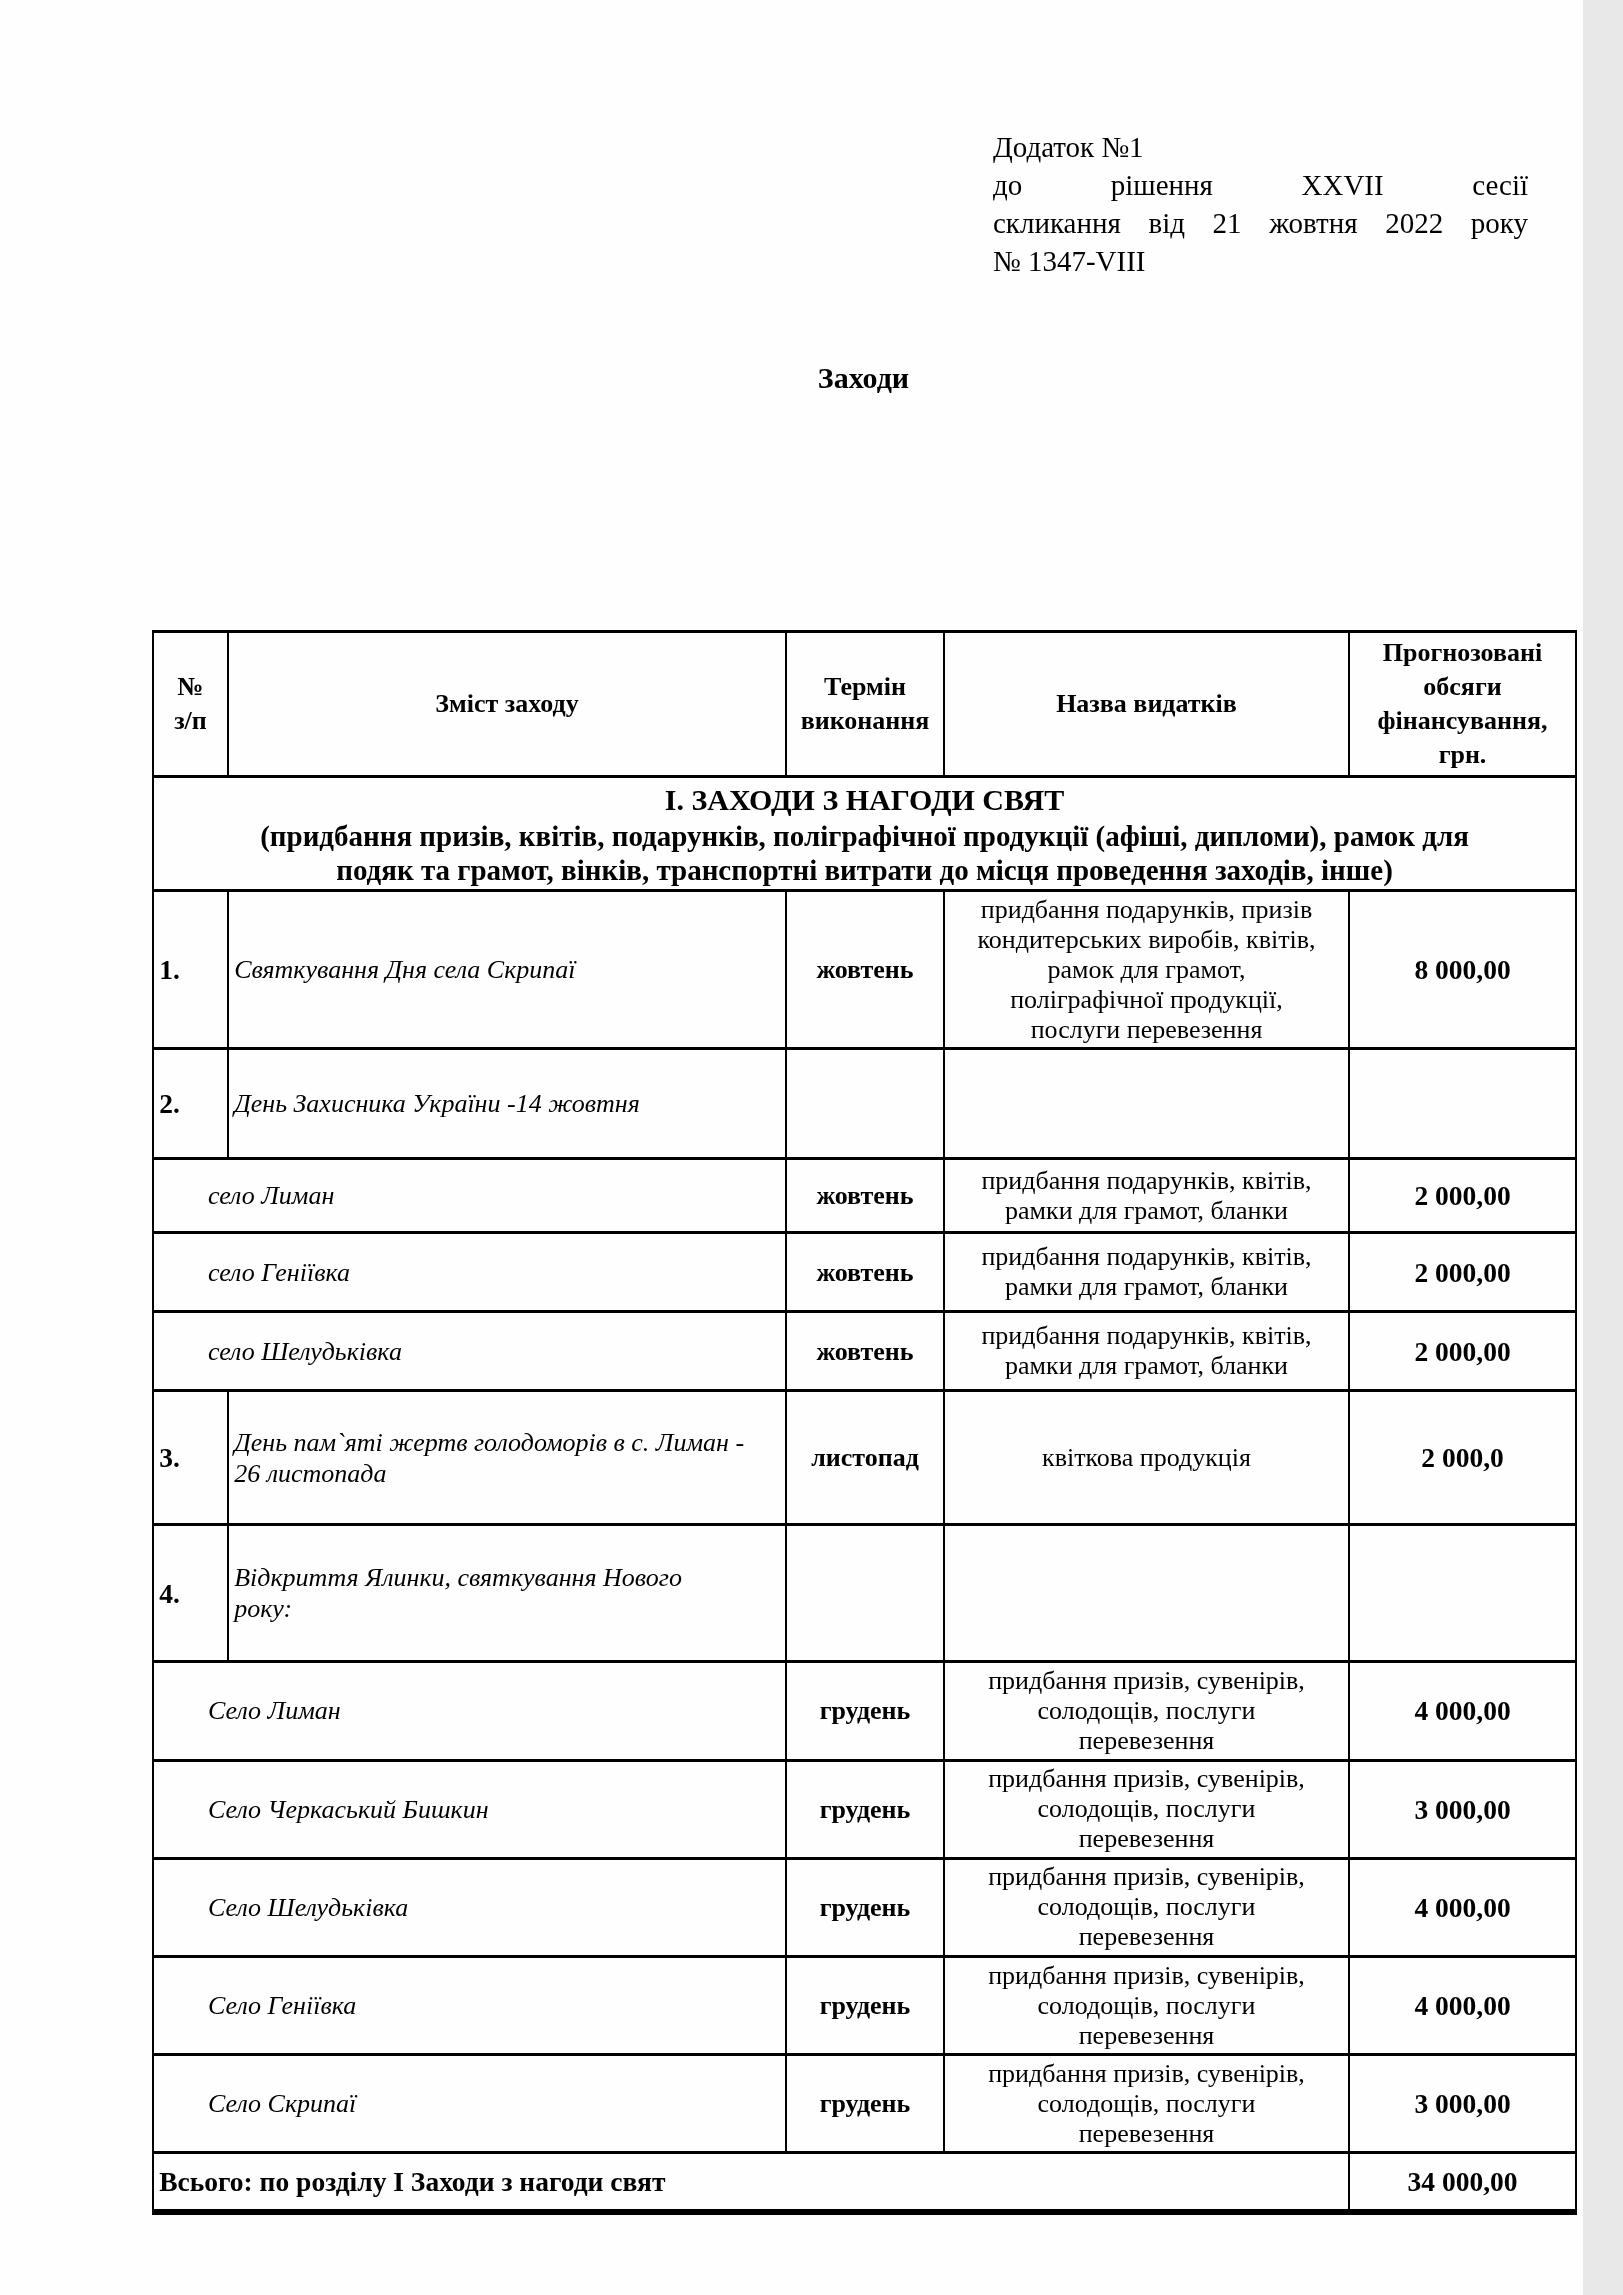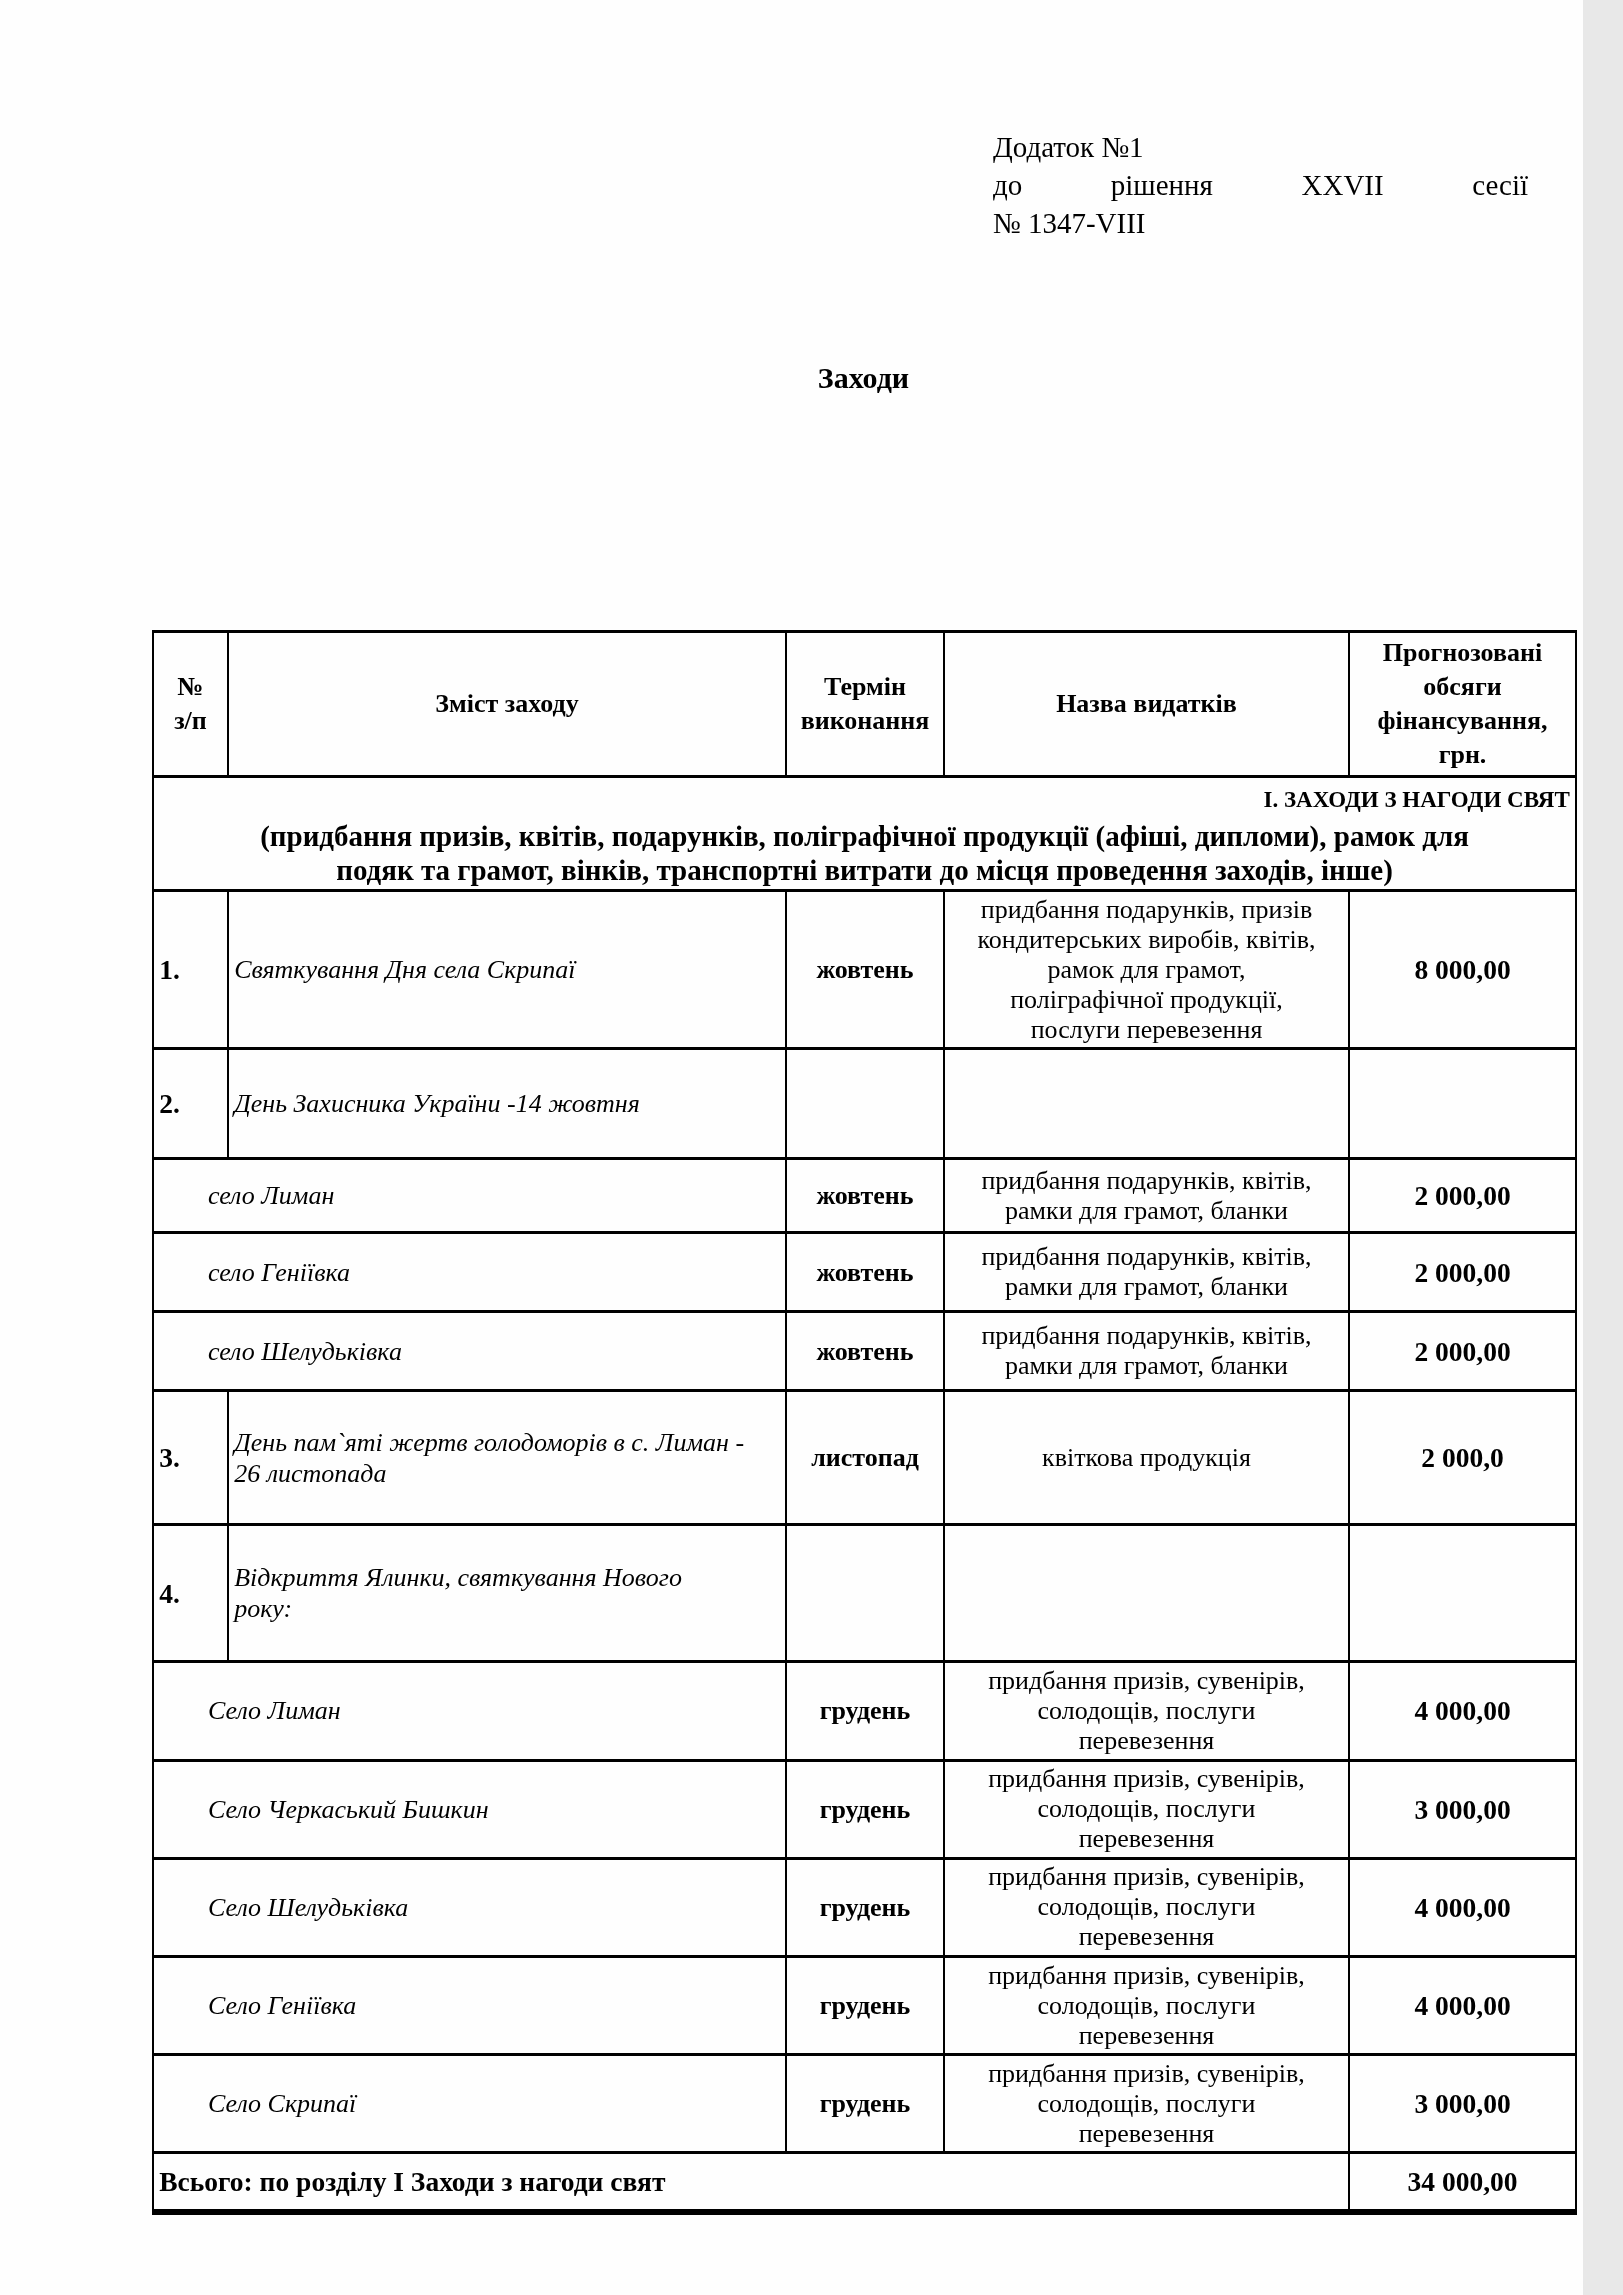--- a/index.html
+++ b/index.html
@@ -38,38 +38,39 @@
   table.plan{border:2.6px solid #000;border-top-width:3.9px;border-bottom-width:6.5px;}
   table.plan td,table.plan th{
     border:2px solid #000;border-top-width:3.9px;border-bottom-width:3.9px;
     vertical-align:middle;padding:2.6px 5.2px;
     overflow:hidden;
   }
   th{font-weight:bold;text-align:center;white-space:pre-line;line-height:34px;font-size:26px;}
   .sect{
     text-align:center;font-weight:bold;padding:3.9px 9.2px;
   }
-  .sect .sect-title{font-size:23px;line-height:38px;text-align:right;}
+  .sect .sect-title{font-size:30px;line-height:38px;}
   .sect .sect-note{font-size:29px;line-height:34px;white-space:pre-line;}
   td.c-num{text-align:left;padding-left:7.9px;font-weight:bold;font-size:27.5px;}
   td.c-content{text-align:left;padding-left:10.5px;white-space:pre-line;font-style:italic;}
   td.c-content.indent{padding-left:54px;}
   td.c-term{text-align:center;font-weight:bold;}
   td.c-exp{text-align:center;white-space:pre-line;line-height:30px;padding-left:9.2px;padding-right:9.2px;}
   td.c-amt{text-align:center;font-weight:bold;font-size:27.5px;}
   td.c-total{text-align:left;padding-left:10.5px;font-weight:bold;font-size:27.5px;}
 </style>
 </head>
 <body>
 
 <div class="page">
 
   <div class="appendix">
     <div class="ln">Додаток №1</div>
     <div class="ln just">до рішення XXVII сесії</div>
+    <div class="ln just">скликання від 21 жовтня 2022 року</div>
     <div class="ln">№ 1347-VIII</div>
   </div>
 
   <div class="doc-title">Заходи</div>
 
 
   <table class="plan">
     <colgroup>
       <col style="width:75px">
       <col style="width:558px">

